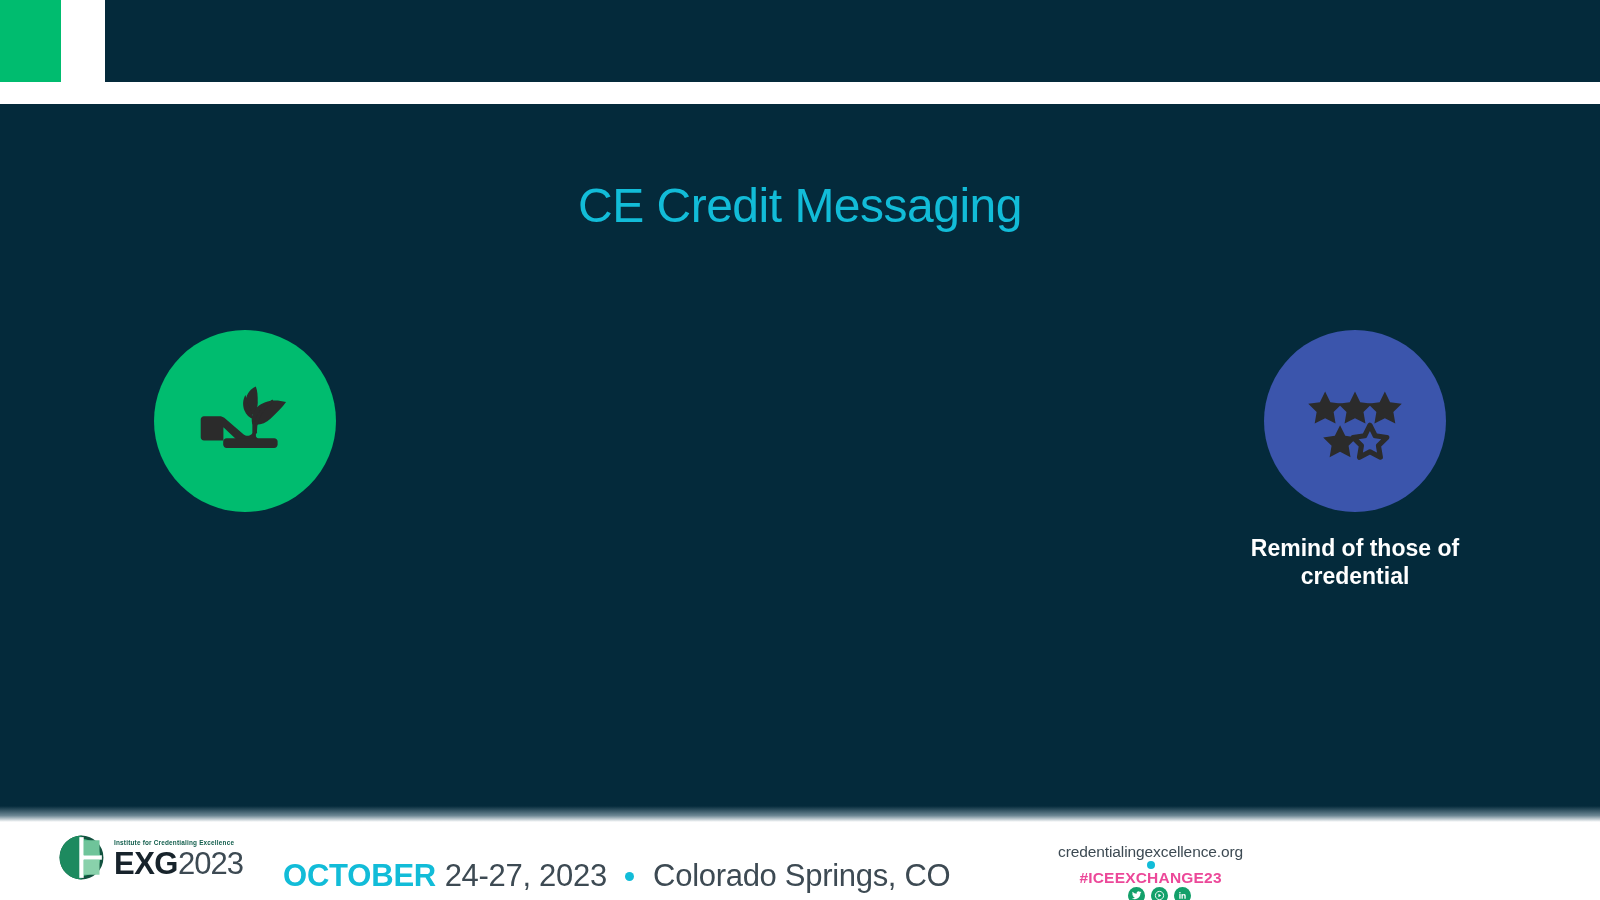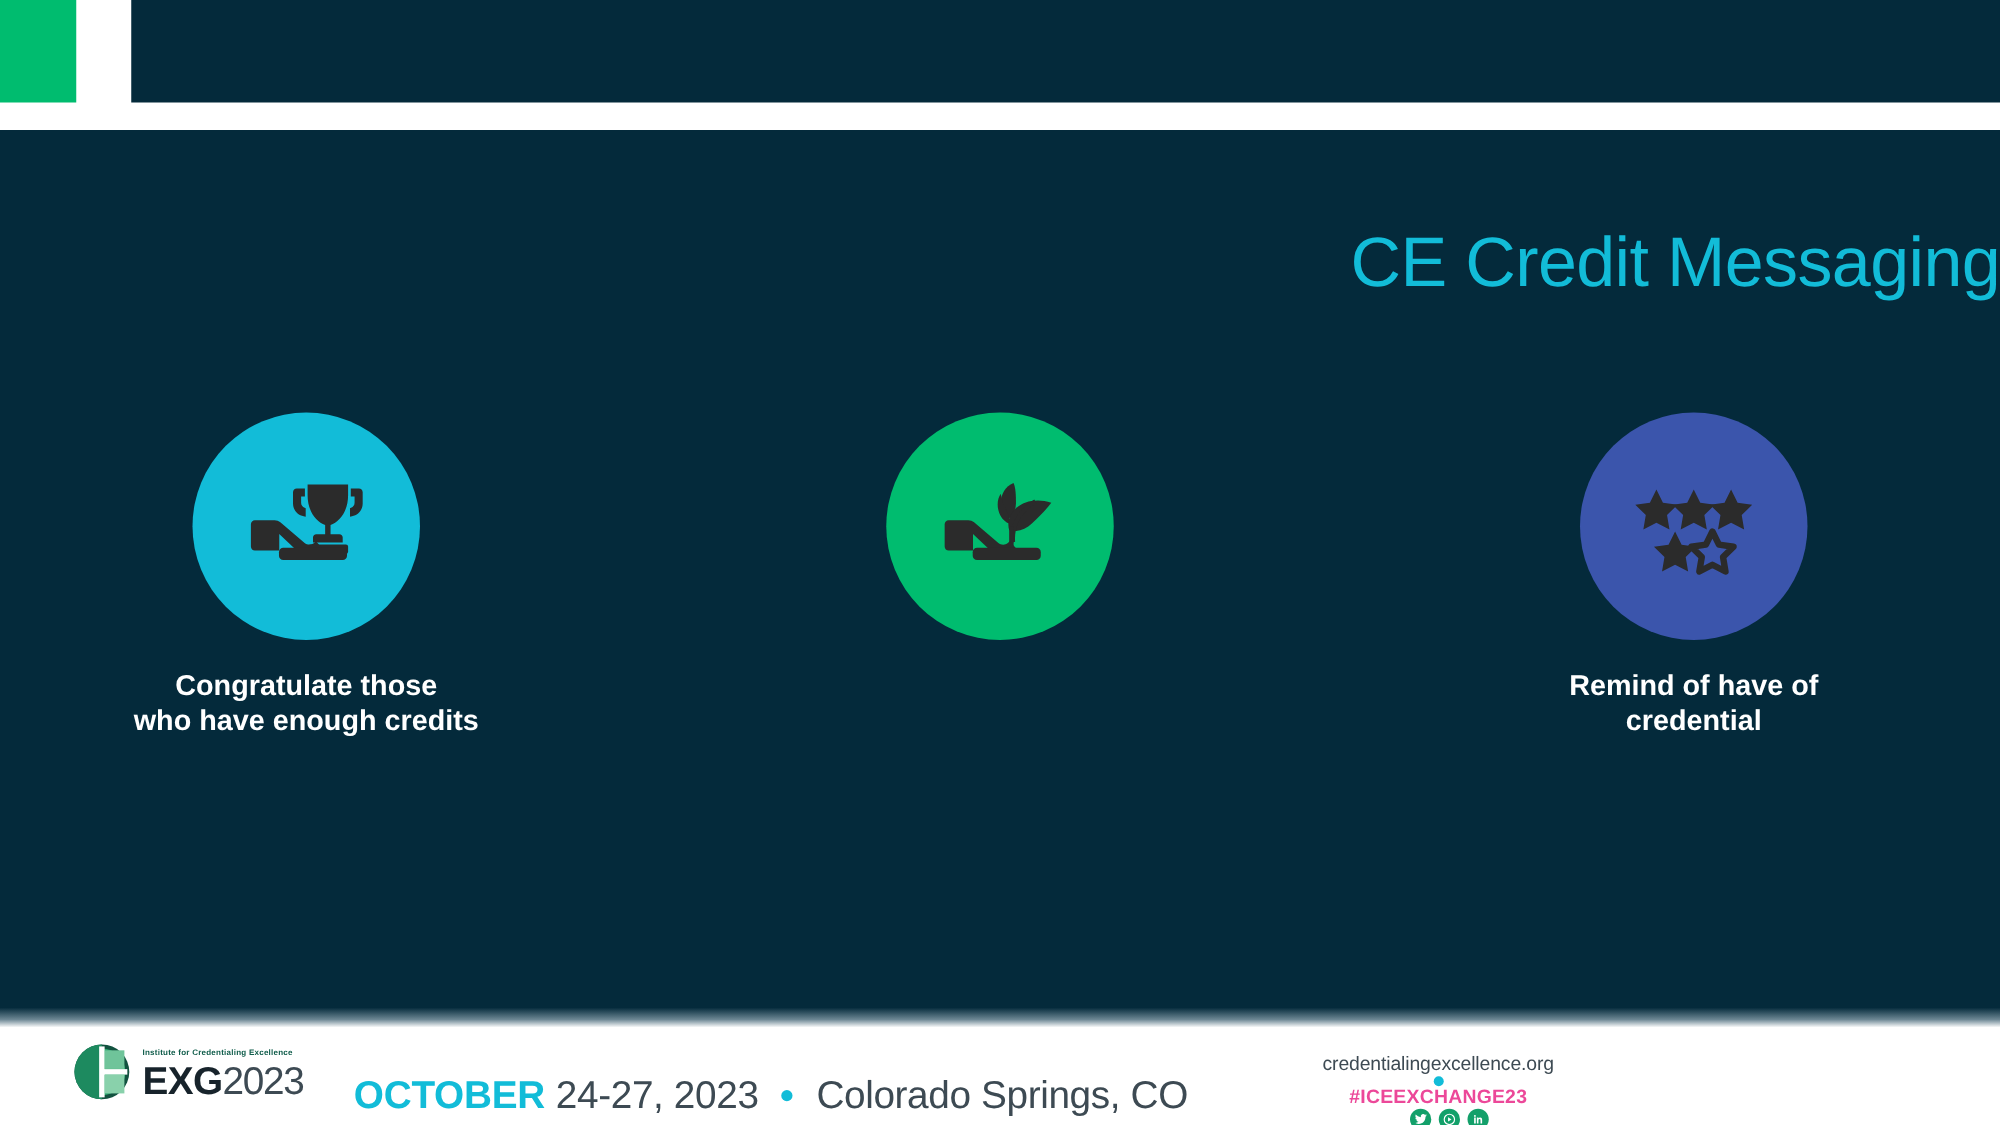--- a/index.html
+++ b/index.html
@@ -52,23 +52,23 @@
     width: 1600px;
     height: 16px;
     background: linear-gradient(to bottom, #042a3b 0%, #6d8794 60%, #ffffff 100%);
   }
 
   .slide-title {
     position: absolute;
     left: 0;
     top: 78px;
     width: 1600px;
-    text-align: right;
+    text-align: center;
     color: #12bcd8;
-    font-size: 56px;
+    font-size: 48px;
     font-weight: 400;
     letter-spacing: -0.5px;
     line-height: 1;
     font-family: "Liberation Sans", sans-serif;
   }
 
   
   .columns {
     position: absolute;
     left: 60px;
@@ -229,43 +229,20 @@
   <div class="topbar-green"></div>
   <div class="topbar-navy"></div>
 </div>
 
 <div class="slide">
 
   <div class="slide-title">CE Credit Messaging</div>
 
   <div class="columns">
 
-    <div class="col col-1">
-      <div class="circle" style="background:#12bcd8;">
-        <span>
-          <svg width="108" height="108" viewBox="0 0 100 100" aria-hidden="true">
-            <g fill="#2b2b2b">
-
-              <path d="M51 19h30v8c0 12-6.5 20-13 22v7h6.5c1.5 0 2.5 1 2.5 2.4V62H55v-3.6c0-1.4 1-2.4 2.5-2.4H64v-7c-6.5-2-13-10-13-22v-8z"></path>
-
-              <path d="M49 22h-6c-1.6 0-2.8 1.2-2.8 2.8v8.4c0 4.7 3.4 8.6 7.9 9.4l1.5.3v-6.3l-.8-.3c-1.6-.6-2.6-2.1-2.6-3.8V28H49v-6z"></path>
-
-              <path d="M83 22h6c1.6 0 2.8 1.2 2.8 2.8v8.4c0 4.7-3.4 8.6-7.9 9.4l-1.5.3v-6.3l.8-.3c1.6-.6 2.6-2.1 2.6-3.8V28H83v-6z"></path>
-
-              <rect x="51" y="63.5" width="30" height="7" rx="1.6"></rect>
-
-              <path d="M12 45.5h14.5c1.6 0 3.1.6 4.3 1.6l18 15.3c2 1.7 5 1.7 7 0l1.4-1.2 5.2 5.6-2.1 1.8c-4.8 4.1-12 4.1-16.8 0L30 55.8V68H12c-1.7 0-3-1.3-3-3V48.5c0-1.7 1.3-3 3-3z"></path>
-              <path d="M33 66h44c1.8 0 3.2 1.4 3.2 3.2v2.6c0 1.8-1.4 3.2-3.2 3.2H33c-1.8 0-3.2-1.4-3.2-3.2v-2.6c0-1.8 1.4-3.2 3.2-3.2z"></path>
-            </g>
-          </svg>
-        </span>
-      </div>
-      <div class="caption">Congratulate those
-who have enough credits</div>
-    </div>
 
     <div class="col col-2">
       <div class="circle" style="background:#00bc6f;">
         <span>
           <svg width="108" height="108" viewBox="0 0 100 100" aria-hidden="true">
             <g fill="#2b2b2b">
 
               <path d="M60 18c-6 2.5-9.5 8.5-9.5 15 0 5 2.2 9.3 5.6 11.6 3.5-2.3 5.7-6.6 5.7-11.6 0-6.5-.2-11.5-1.8-15z"></path>
               <path d="M50.5 26c-2.5 3.8-3 9.3-1 14.3 1.6 4 4.6 6.9 7.9 7.9-.2-4.2-1.8-8.8-4.2-13.1-1-1.8-1.8-5.5-2.7-9.1z"></path>
 
@@ -293,21 +270,21 @@
             <g fill="#2b2b2b">
               <use href="#starpath" x="8" y="26"></use>
               <use href="#starpath" x="40" y="26"></use>
               <use href="#starpath" x="72" y="26"></use>
               <use href="#starpath" x="24" y="62"></use>
             </g>
             <use href="#starpath" x="56" y="62" fill="none" stroke="#2b2b2b" stroke-width="5.5" stroke-linejoin="round"></use>
           </svg>
         </span>
       </div>
-      <div class="caption">Remind of have of
+      <div class="caption">Remind of those of
 credential</div>
     </div>
 
   </div>
 </div>
 
 <div class="slide-bottom-fade"></div>
 
 <div class="footer">
 

